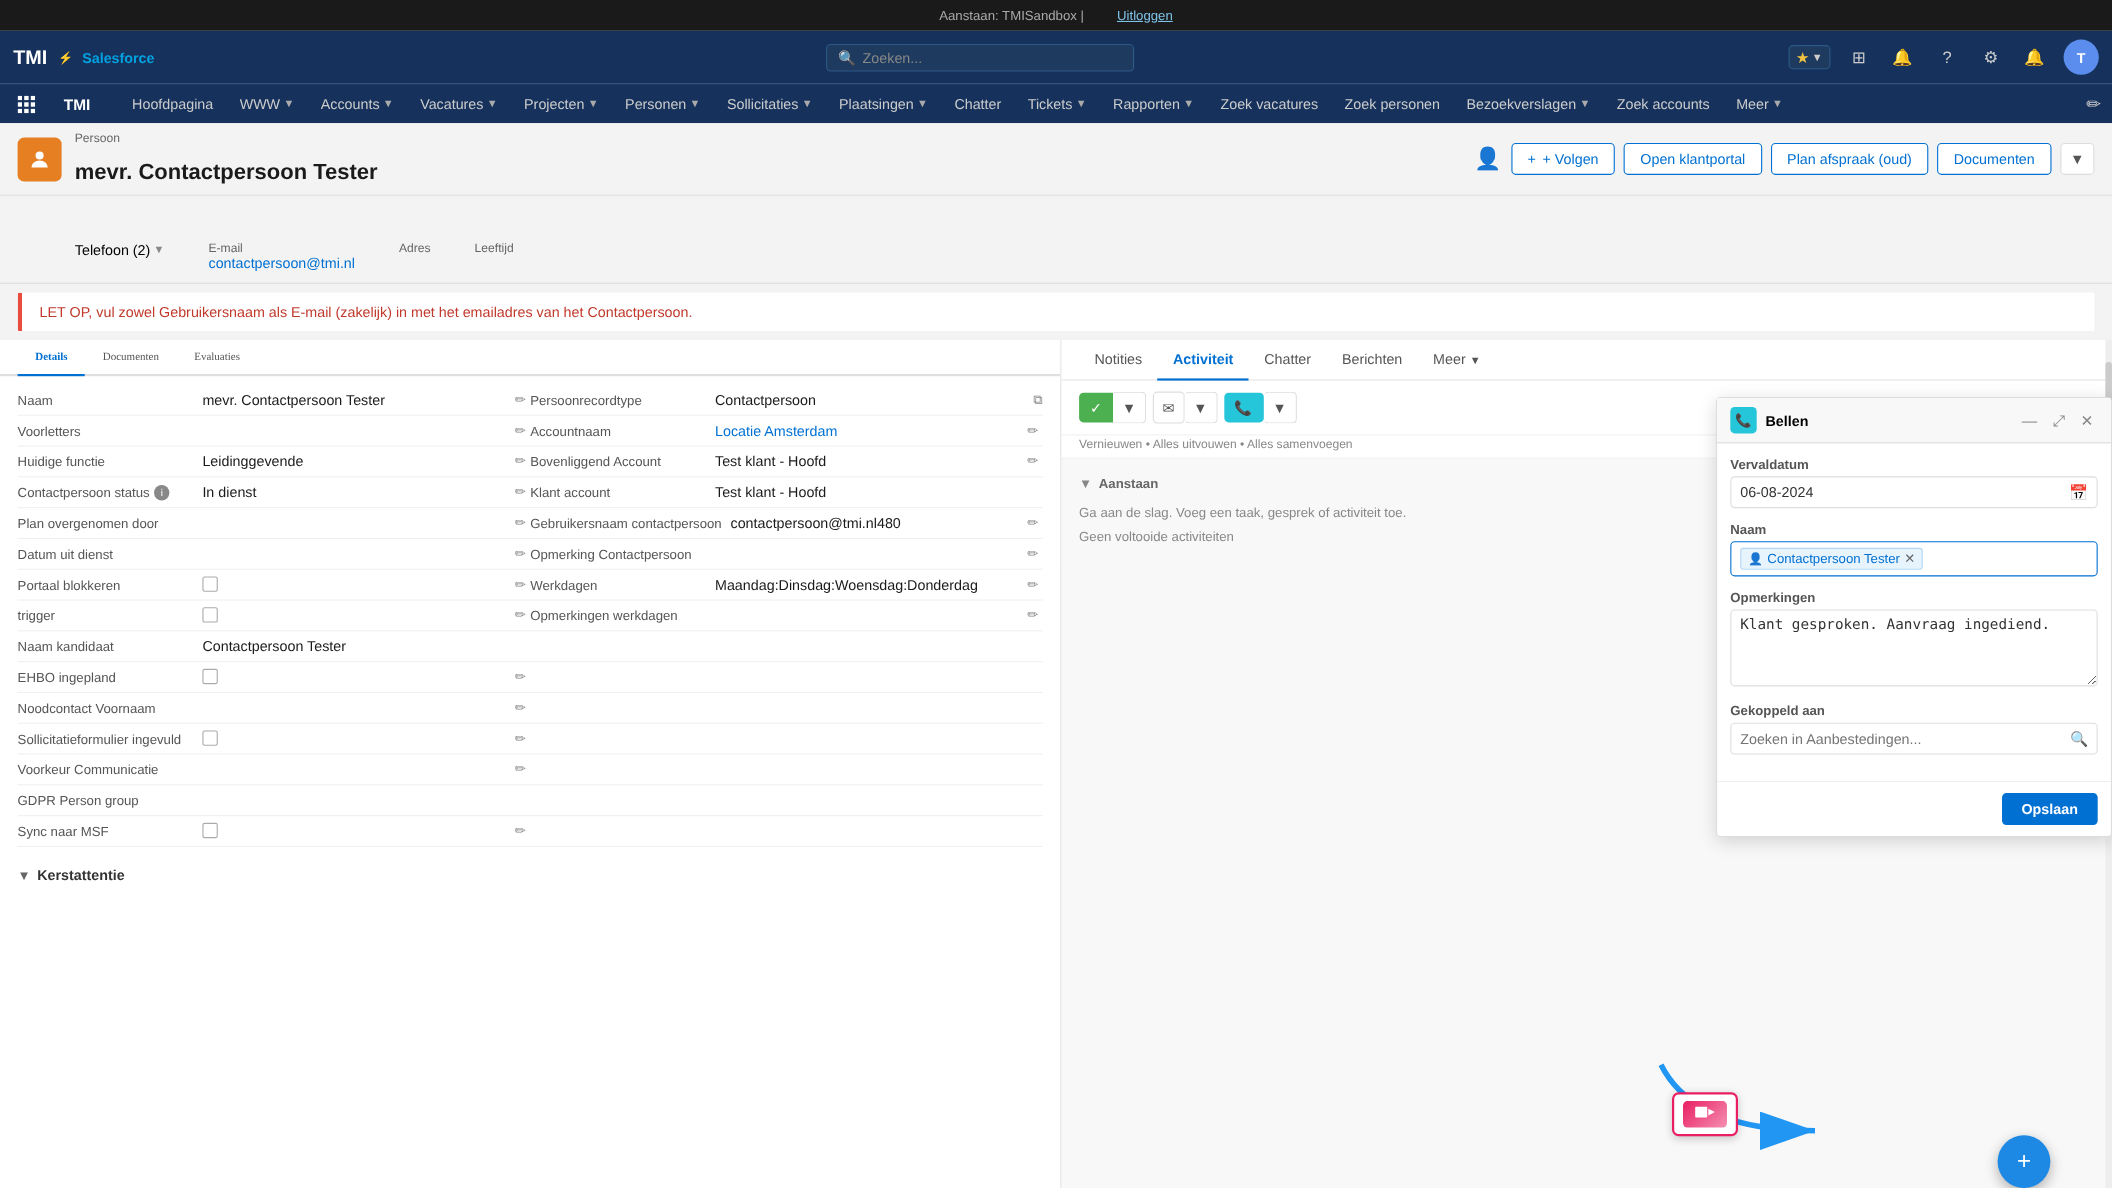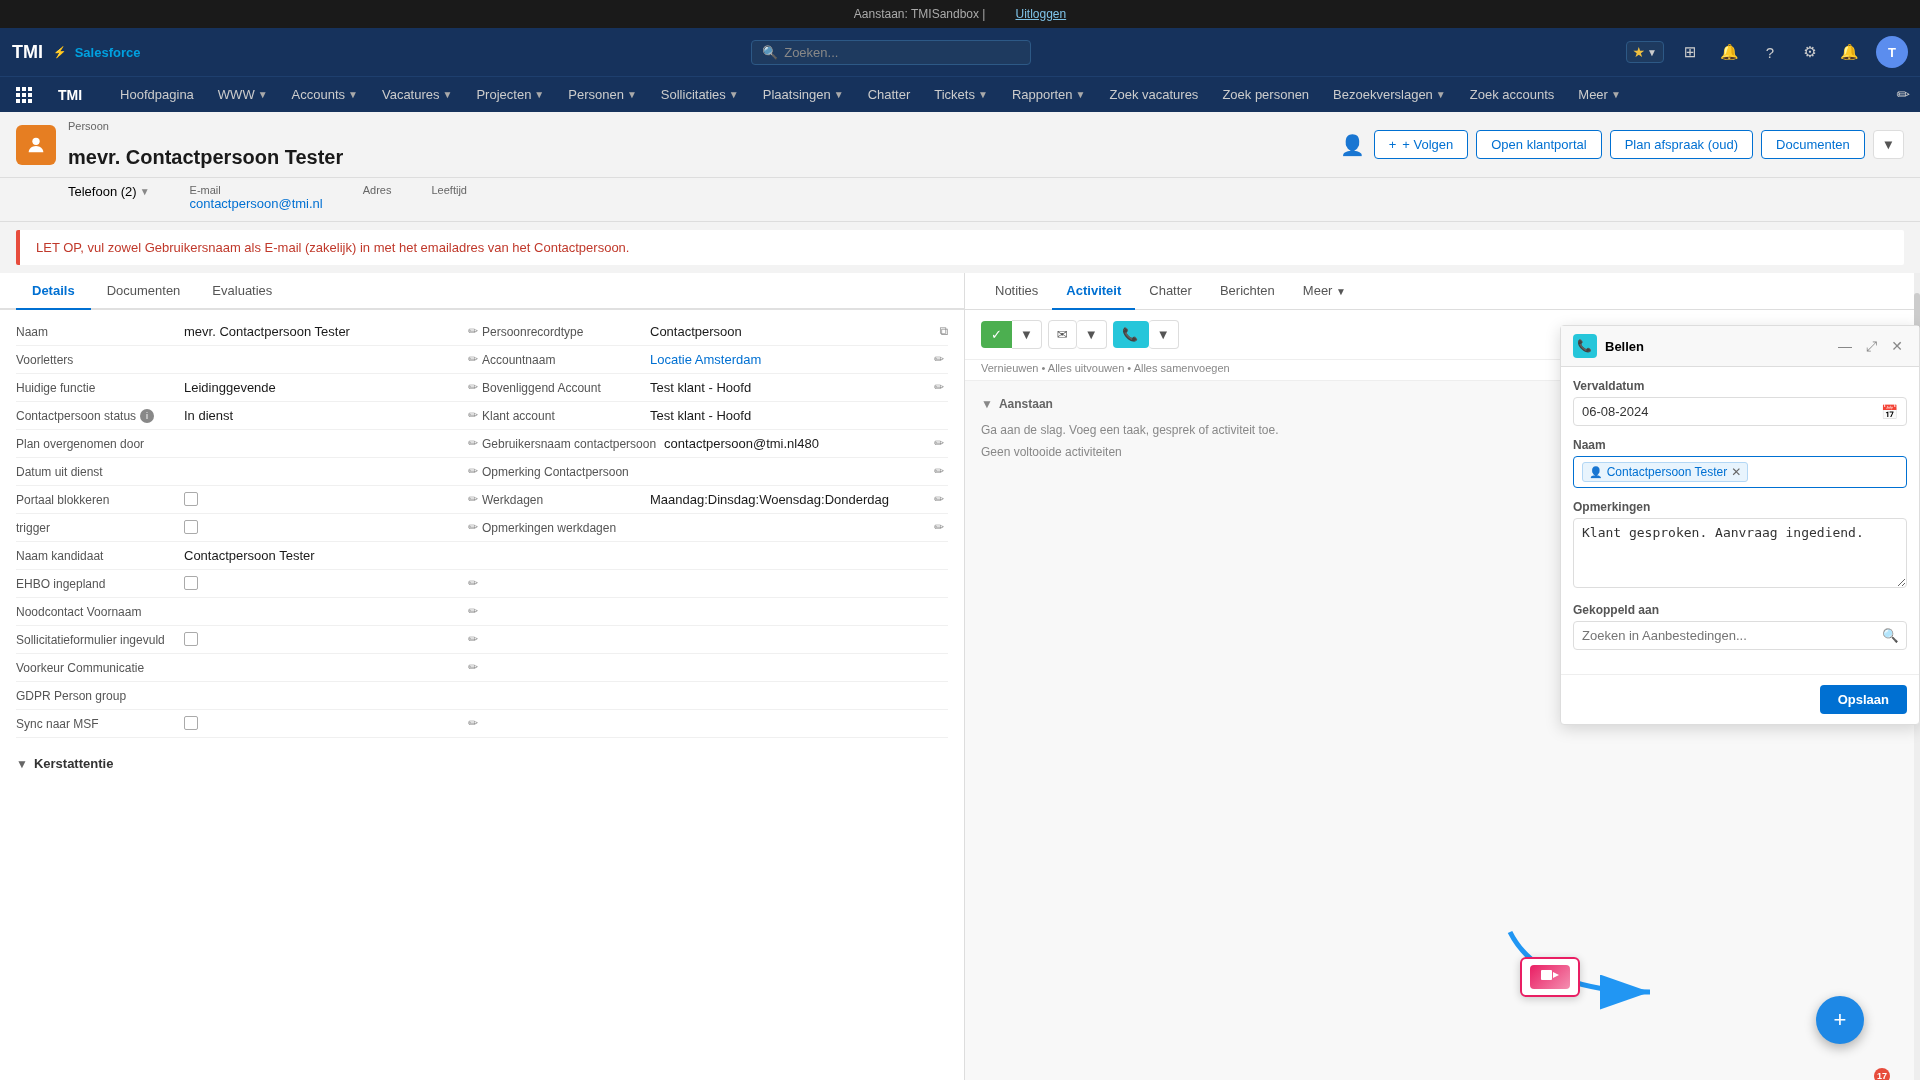--- a/index.html
+++ b/index.html
@@ -146,21 +146,21 @@
     .dropdown-btn { padding: 6px 8px; border: 1px solid #ddd; border-radius: 4px; background: white; cursor: pointer; color: #555; }
 
     
     .subheader {
       background: #f3f3f3;
       padding: 6px 16px 10px 68px;
       display: flex;
       gap: 40px;
       border-bottom: 1px solid #ddd;
     }
-    .subheader-field { display: flex; flex-direction: column; }
+    .subheader-field { display: flex; flex-direction: column; margin-top: 36px; }
     .subheader-field .label { font-size: 11px; color: #666; }
     .subheader-field .value { font-size: 13px; color: #1a1a1a; }
     .subheader-field .value a { color: #0070d2; text-decoration: none; }
     .phone-dropdown { display: flex; align-items: center; gap: 3px; cursor: pointer; font-size: 13px; }
     .phone-dropdown .arrow { font-size: 10px; color: #888; }
 
     
     .alert-banner {
       background: #fff;
       border-left: 4px solid #e74c3c;
@@ -190,24 +190,25 @@
     
     .tabs {
       display: flex;
       border-bottom: 2px solid #e0e0e0;
       padding: 0 16px;
       background: white;
     }
     .tab {
       padding: 10px 16px;
       cursor: pointer;
-      font-size: 13px;
+      font-size: 10px;
       color: #555;
       border-bottom: 2px solid transparent;
       margin-bottom: -2px;
+      font-family: Liberation Serif, serif;
     }
     .tab.active { color: #0070d2; border-bottom-color: #0070d2; font-weight: 600; }
 
     
     .detail-section { padding: 8px 16px; }
     .detail-row {
       display: flex;
       border-bottom: 1px solid #f0f0f0;
       padding: 6px 0;
       align-items: flex-start;

